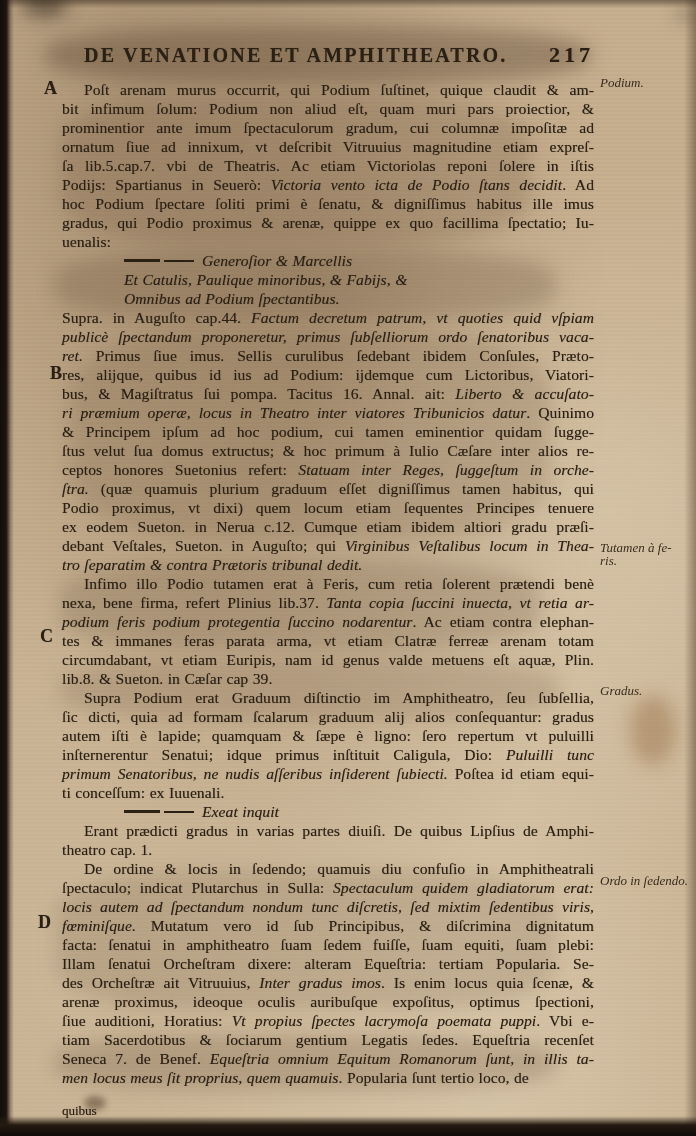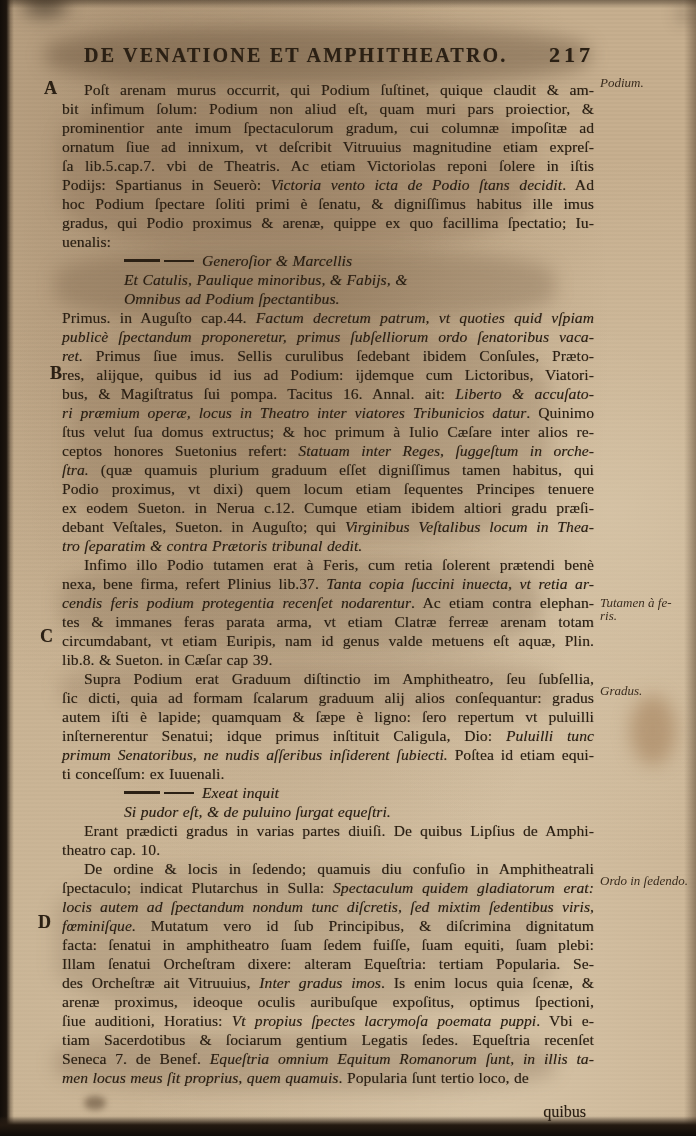--- a/index.html
+++ b/index.html
@@ -51,21 +51,21 @@
   .seg-r{font-style:normal;}
   .seg-rule1,.seg-rule2{display:inline-block;background:#2b2014;vertical-align:4px;}
   .seg-rule1{width:36px;height:3px;margin-right:4px;}
   .seg-rule2{width:30px;height:2px;margin-right:8px;}
   
   .mletter{position:absolute;font-size:18px;font-weight:700;}
   
   .mnote{position:absolute;left:600px;width:92px;font-style:italic;font-size:13px;line-height:13px;color:#3a2c1e;}
   .mnote span{display:block;}
   
-  .catchword{position:absolute;left:62px;top:1103px;width:524px;text-align:right;font-size:16px;}
+  .catchword{position:absolute;left:62px;top:1103px;width:524px;text-align:left;font-size:13px;}
 </style>
 </head>
 <body>
 
 <div id="stage">
 
   <div class="stain st-header"></div>
   <div class="stain st-band1"></div>
   <div class="stain st-band2"></div>
   <div class="stain st-band3"></div>
@@ -84,21 +84,21 @@
   </div>
 
   <div class="mletter ink" style="left:44px;top:78px;">A</div>
   <div class="mletter ink" style="left:50px;top:363px;">B</div>
   <div class="mletter ink" style="left:40px;top:626px;">C</div>
   <div class="mletter ink" style="left:38px;top:912px;">D</div>
 
   <div class="mnote" style="top:76px;">
     <span>Podium.</span>
   </div>
-  <div class="mnote" style="top:596px;">
+  <div class="mnote" style="top:541px;">
     <span>Tutamen à fe-</span>
     <span>ris.</span>
   </div>
   <div class="mnote" style="top:684px;">
     <span>Gradus.</span>
   </div>
   <div class="mnote" style="top:874px;">
     <span>Ordo in ſedendo.</span>
   </div>
 
@@ -108,49 +108,49 @@
       <div class="line j"><span class="seg-r">prominentior ante imum ſpectaculorum gradum, cui columnæ impoſitæ ad</span></div>
       <div class="line j"><span class="seg-r">ornatum ſiue ad innixum, vt deſcribit Vitruuius magnitudine etiam expreſ-</span></div>
       <div class="line j"><span class="seg-r">ſa lib.5.cap.7. vbi de Theatris. Ac etiam Victoriolas reponi ſolere in iſtis</span></div>
       <div class="line j"><span class="seg-r">Podijs: Spartianus in Seuerò: </span><span class="seg-i">Victoria vento icta de Podio ſtans decidit</span><span class="seg-r">. Ad</span></div>
       <div class="line j"><span class="seg-r">hoc Podium ſpectare ſoliti primi è ſenatu, &amp; digniſſimus habitus ille imus</span></div>
       <div class="line j"><span class="seg-r">gradus, qui Podio proximus &amp; arenæ, quippe ex quo facillima ſpectatio; Iu-</span></div>
       <div class="line"><span class="seg-r">uenalis:</span></div>
       <div class="line verse"><span class="seg-rule1"></span><span class="seg-rule2"></span><span class="seg-i">Generoſior &amp; Marcellis</span></div>
       <div class="line verse"><span class="seg-i">Et Catulis, Paulique minoribus, &amp; Fabijs, &amp;</span></div>
       <div class="line verse"><span class="seg-i">Omnibus ad Podium ſpectantibus.</span></div>
-      <div class="line j"><span class="seg-r">Primus. in Auguſto cap.44. </span><span class="seg-i">Factum decretum patrum, vt quoties quid vſpiam</span></div>
+      <div class="line j"><span class="seg-r">Supra. in Auguſto cap.44. </span><span class="seg-i">Factum decretum patrum, vt quoties quid vſpiam</span></div>
       <div class="line j"><span class="seg-i">publicè ſpectandum proponeretur, primus ſubſelliorum ordo ſenatoribus vaca-</span></div>
       <div class="line j"><span class="seg-i">ret.</span><span class="seg-r"> Primus ſiue imus. Sellis curulibus ſedebant ibidem Conſules, Præto-</span></div>
       <div class="line j"><span class="seg-r">res, alijque, quibus id ius ad Podium: ijdemque cum Lictoribus, Viatori-</span></div>
       <div class="line j"><span class="seg-r">bus, &amp; Magiſtratus ſui pompa. Tacitus 16. Annal. ait: </span><span class="seg-i">Liberto &amp; accuſato-</span></div>
       <div class="line j"><span class="seg-i">ri præmium operæ, locus in Theatro inter viatores Tribunicios datur</span><span class="seg-r">. Quinimo</span></div>
+      <div class="line j"><span class="seg-r">&amp; Principem ipſum ad hoc podium, cui tamen eminentior quidam ſugge-</span></div>
       <div class="line j"><span class="seg-r">ſtus velut ſua domus extructus; &amp; hoc primum à Iulio Cæſare inter alios re-</span></div>
       <div class="line j"><span class="seg-r">ceptos honores Suetonius refert: </span><span class="seg-i">Statuam inter Reges, ſuggeſtum in orche-</span></div>
       <div class="line j"><span class="seg-i">ſtra.</span><span class="seg-r"> (quæ quamuis plurium graduum eſſet digniſſimus tamen habitus, qui</span></div>
       <div class="line j"><span class="seg-r">Podio proximus, vt dixi) quem locum etiam ſequentes Principes tenuere</span></div>
       <div class="line j"><span class="seg-r">ex eodem Sueton. in Nerua c.12. Cumque etiam ibidem altiori gradu præſi-</span></div>
       <div class="line j"><span class="seg-r">debant Veſtales, Sueton. in Auguſto; qui </span><span class="seg-i">Virginibus Veſtalibus locum in Thea-</span></div>
       <div class="line"><span class="seg-i">tro ſeparatim &amp; contra Prætoris tribunal dedit.</span></div>
       <div class="line indent j"><span class="seg-r">Infimo illo Podio tutamen erat à Feris, cum retia ſolerent prætendi benè</span></div>
       <div class="line j"><span class="seg-r">nexa, bene firma, refert Plinius lib.37. </span><span class="seg-i">Tanta copia ſuccini inuecta, vt retia ar-</span></div>
-      <div class="line j"><span class="seg-i">cendis feris podium protegentia recenſet nodarentur</span><span class="seg-r">. Ac etiam contra elephan-</span></div>
+      <div class="line j"><span class="seg-i">podium feris podium protegentia ſuccino nodarentur</span><span class="seg-r">. Ac etiam contra elephan-</span></div>
       <div class="line j"><span class="seg-r">tes &amp; immanes feras parata arma, vt etiam Clatræ ferreæ arenam totam</span></div>
       <div class="line j"><span class="seg-r">circumdabant, vt etiam Euripis, nam id genus valde metuens eſt aquæ, Plin.</span></div>
       <div class="line"><span class="seg-r">lib.8. &amp; Sueton. in Cæſar cap 39.</span></div>
       <div class="line indent j"><span class="seg-r">Supra Podium erat Graduum diſtinctio im Amphitheatro, ſeu ſubſellia,</span></div>
       <div class="line j"><span class="seg-r">ſic dicti, quia ad formam ſcalarum graduum alij alios conſequantur: gradus</span></div>
       <div class="line j"><span class="seg-r">autem iſti è lapide; quamquam &amp; ſæpe è ligno: ſero repertum vt puluilli</span></div>
       <div class="line j"><span class="seg-r">inſternerentur Senatui; idque primus inſtituit Caligula, Dio: </span><span class="seg-i">Puluilli tunc</span></div>
       <div class="line j"><span class="seg-i">primum Senatoribus, ne nudis aſſeribus inſiderent ſubiecti.</span><span class="seg-r"> Poſtea id etiam equi-</span></div>
       <div class="line"><span class="seg-r">ti conceſſum: ex Iuuenali.</span></div>
       <div class="line verse"><span class="seg-rule1"></span><span class="seg-rule2"></span><span class="seg-i">Exeat inquit</span></div>
-      <div class="line verse"><span class="seg-i">Si pudor eſt, &amp; de puluino ſurgat equeſtri.</span></div>
       <div class="line indent j"><span class="seg-r">Erant prædicti gradus in varias partes diuiſi. De quibus Lipſius de Amphi-</span></div>
-      <div class="line"><span class="seg-r">theatro cap. 10.</span></div>
+      <div class="line"><span class="seg-r">theatro cap. 1.</span></div>
       <div class="line indent j"><span class="seg-r">De ordine &amp; locis in ſedendo; quamuis diu confuſio in Amphitheatrali</span></div>
       <div class="line j"><span class="seg-r">ſpectaculo; indicat Plutarchus in Sulla: </span><span class="seg-i">Spectaculum quidem gladiatorum erat:</span></div>
       <div class="line j"><span class="seg-i">locis autem ad ſpectandum nondum tunc diſcretis, ſed mixtim ſedentibus viris,</span></div>
       <div class="line j"><span class="seg-i">fœminiſque.</span><span class="seg-r"> Mutatum vero id ſub Principibus, &amp; diſcrimina dignitatum</span></div>
       <div class="line j"><span class="seg-r">facta: ſenatui in amphitheatro ſuam ſedem fuiſſe, ſuam equiti, ſuam plebi:</span></div>
       <div class="line j"><span class="seg-r">Illam ſenatui Orcheſtram dixere: alteram Equeſtria: tertiam Popularia. Se-</span></div>
       <div class="line j"><span class="seg-r">des Orcheſtræ ait Vitruuius, </span><span class="seg-i">Inter gradus imos</span><span class="seg-r">. Is enim locus quia ſcenæ, &amp;</span></div>
       <div class="line j"><span class="seg-r">arenæ proximus, ideoque oculis auribuſque expoſitus, optimus ſpectioni,</span></div>
       <div class="line j"><span class="seg-r">ſiue auditioni, Horatius: </span><span class="seg-i">Vt propius ſpectes lacrymoſa poemata puppi</span><span class="seg-r">. Vbi e-</span></div>
       <div class="line j"><span class="seg-r">tiam Sacerdotibus &amp; ſociarum gentium Legatis ſedes. Equeſtria recenſet</span></div>

